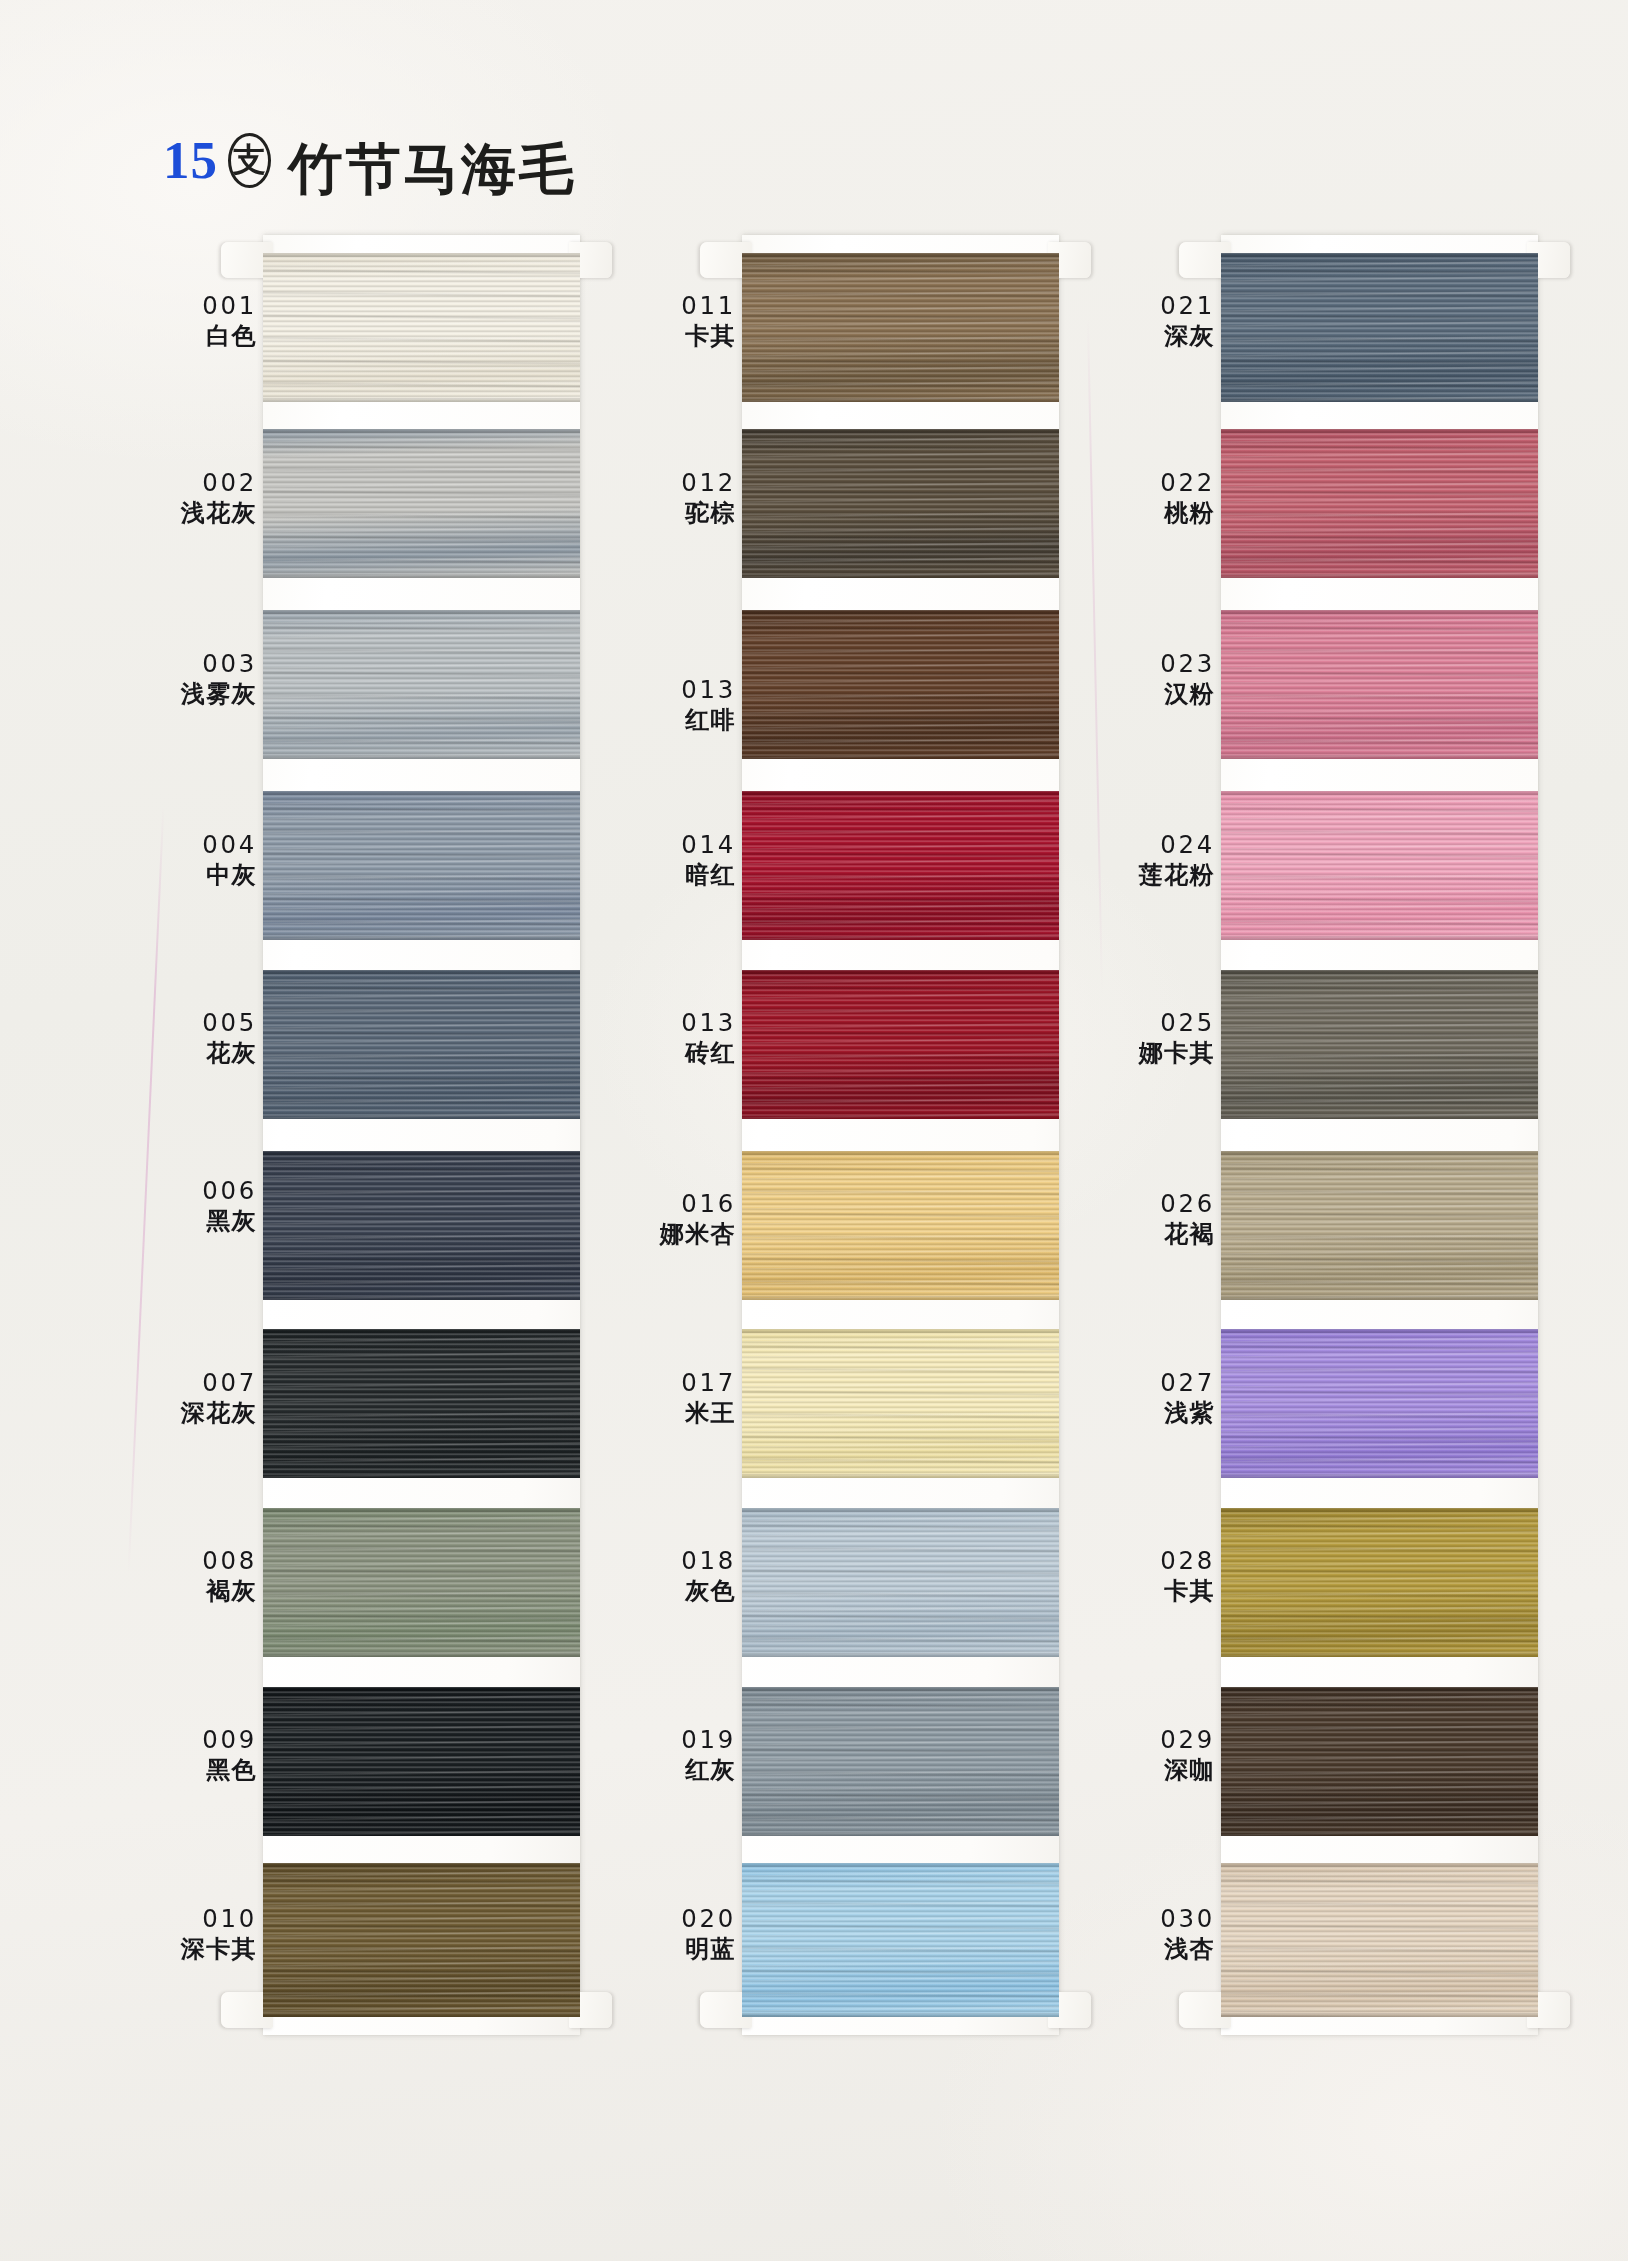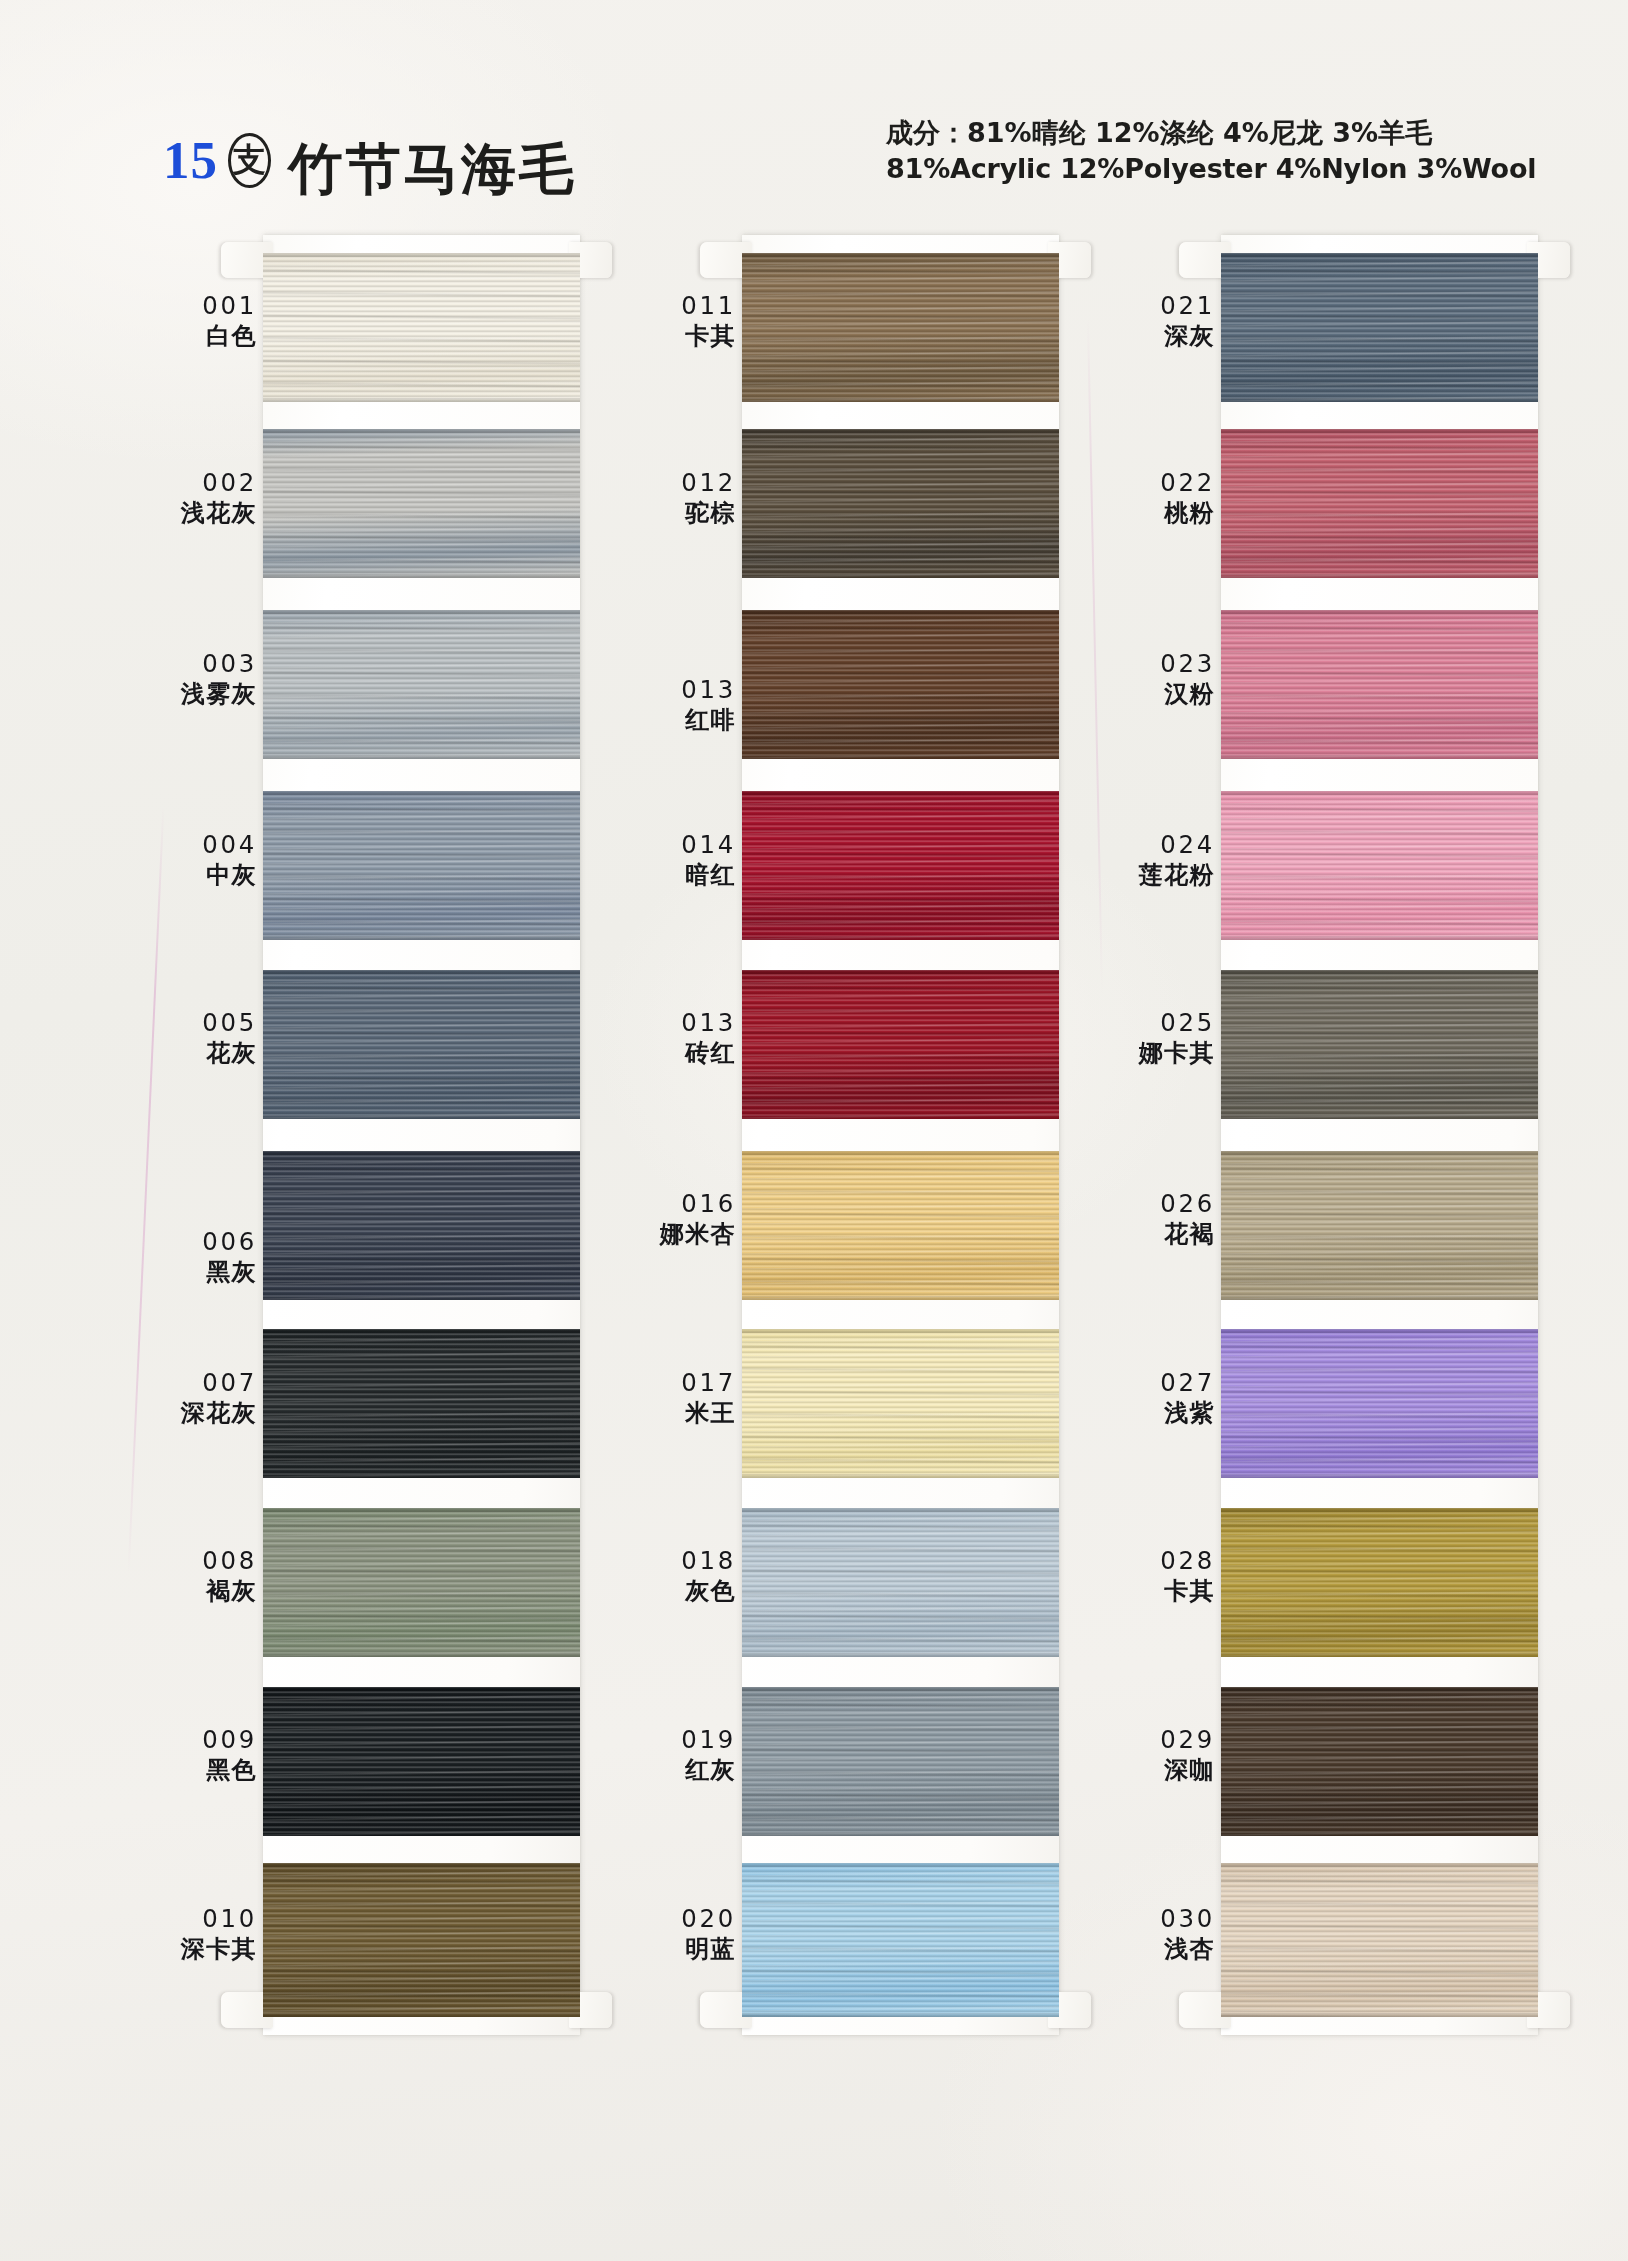--- a/index.html
+++ b/index.html
@@ -143,24 +143,20 @@
 
 <div class="scratch" style="left:145px; top:805px; width:2.3px; height:769px; transform: rotate(2.6deg);"></div>
 <div class="scratch" style="left:1094px; top:317px; width:1.8px; height:678px; transform: rotate(-1.2deg); opacity:.55;"></div>
 
 <div id="header">
   <div id="title-block">
     <span id="title-num">15</span>
     <span id="title-mark">支</span>
     <span id="title-text">竹节马海毛</span>
   </div>
-  <div id="composition">
-    <div id="comp-cn">成分：81%晴纶 12%涤纶 4%尼龙 3%羊毛</div>
-    <div id="comp-en">81%Acrylic 12%Polyester 4%Nylon 3%Wool</div>
-  </div>
 </div>
 
 <div class="column" id="col-1">
   <div class="card">
     <div class="tab tl"></div>
     <div class="tab tr"></div>
     <div class="tab bl"></div>
     <div class="tab br"></div>
   <div class="swatch" style="top: 18px; height: 149px; background: linear-gradient(178deg, rgb(232, 226, 210) 0%, rgb(244, 240, 228) 18%, rgb(244, 240, 228) 55%, rgb(232, 226, 210) 82%, rgb(244, 240, 228) 100%);">
         <div class="yarn"></div>
@@ -236,21 +232,21 @@
       <div class="name">浅雾灰</div>
     </div>
     <div class="label" style="top: 596px;">
       <div class="code">004</div>
       <div class="name">中灰</div>
     </div>
     <div class="label" style="top: 774px;">
       <div class="code">005</div>
       <div class="name">花灰</div>
     </div>
-    <div class="label" style="top: 993px;">
+    <div class="label" style="top: 942px;">
       <div class="code">006</div>
       <div class="name">黑灰</div>
     </div>
     <div class="label" style="top: 1134px;">
       <div class="code">007</div>
       <div class="name">深花灰</div>
     </div>
     <div class="label" style="top: 1312px;">
       <div class="code">008</div>
       <div class="name">褐灰</div>

